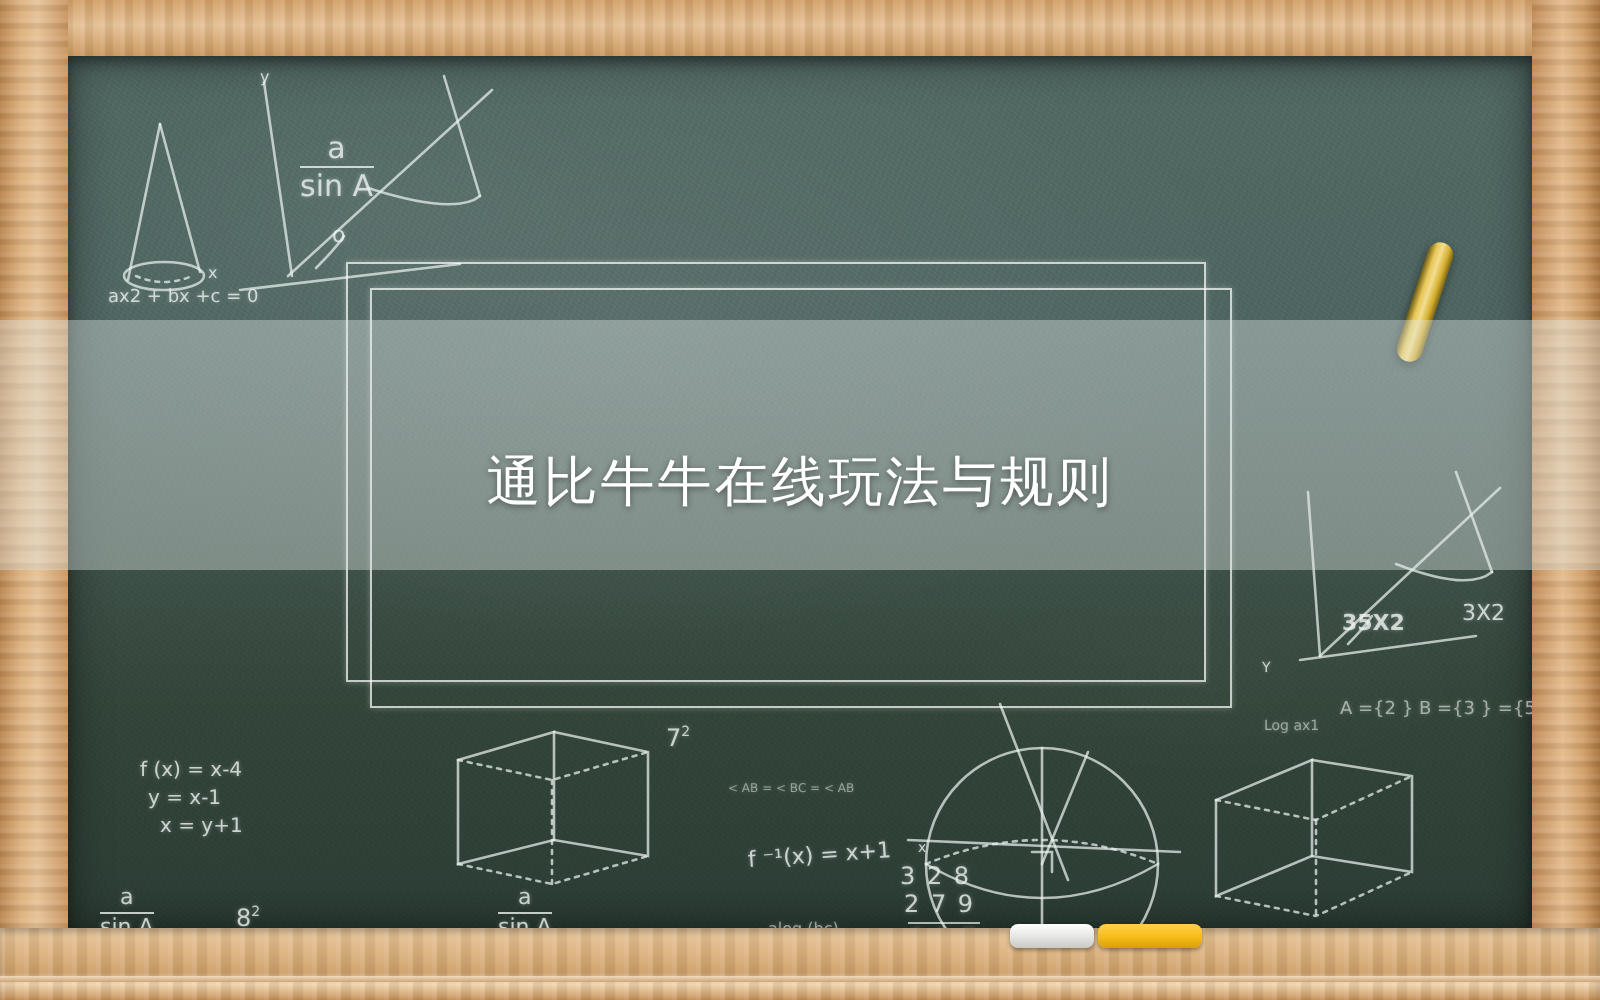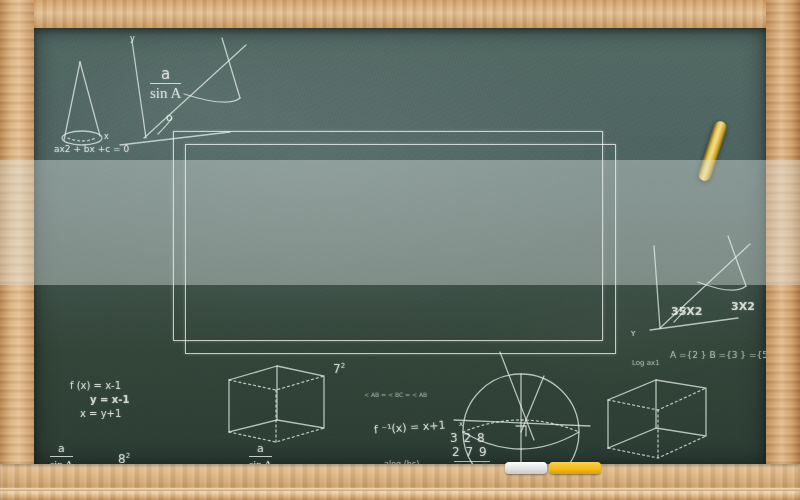--- a/index.html
+++ b/index.html
@@ -105,21 +105,21 @@
 
   
   .ct{
     position:absolute;color:rgba(236,242,240,.80);
     font-family:"DejaVu Sans","Liberation Sans",sans-serif;
     text-shadow:0 0 2px rgba(255,255,255,.35);
     white-space:nowrap;line-height:1.15;
   }
   .frac{display:inline-block;text-align:center;vertical-align:middle;}
   .frac .num{display:block;}
-  .frac .den{display:block;border-top:1px solid rgba(236,242,240,.8);padding-top:1px;font-family:Liberation Serif, serif;}
+  .frac .den{display:block;border-top:1px solid rgba(236,242,240,.8);padding-top:1px;}
 
   
   .chalk-stick{position:absolute;border-radius:4px;}
   .chalk-white{
     left:505px;top:462px;width:42px;height:12px;
     background:linear-gradient(180deg,#ffffff,#e4e4e2 55%,#c9c9c6);
     box-shadow:0 1px 2px rgba(0,0,0,.4);
   }
   .chalk-yellow{
     left:549px;top:462px;width:52px;height:12px;
@@ -197,27 +197,27 @@
         <span class="num">a</span>
         <span class="den">sin A</span>
       </span>
     </div>
     <div class="ct" style="left:96px;top:6px;font-size:8px;">y</div>
     <div class="ct" style="left:70px;top:104px;font-size:8px;">x</div>
     <div class="ct" style="left:132px;top:84px;font-size:11px;">o</div>
     <div class="ct" style="left:20px;top:116px;font-size:9px;">ax2 + bx +c = 0</div>
 
     <div class="ct" style="left:637px;top:278px;font-size:11px;font-weight:600;">35X2</div>
-    <div class="ct" style="left:697px;top:273px;font-size:11px;font-weight:700;">3X2</div>
+    <div class="ct" style="left:697px;top:273px;font-size:11px;font-weight:400;">3X2</div>
     <div class="ct" style="left:597px;top:302px;font-size:7px;">Y</div>
     <div class="ct" style="left:562px;top:331px;font-size:7px;opacity:.7;padding-left:36px;">Log ax1</div>
     <div class="ct" style="left:636px;top:322px;font-size:9px;opacity:.75;">A ={2 } B ={3 } ={5 }</div>
 
-    <div class="ct" style="left:36px;top:352px;font-size:10px;">f (x) = x-1</div>
-    <div class="ct" style="left:56px;top:366px;font-size:10px;font-weight:bold;">y = x-1</div>
+    <div class="ct" style="left:36px;top:352px;font-size:10px;">f (x) = x-4</div>
+    <div class="ct" style="left:40px;top:366px;font-size:10px;">y = x-1</div>
     <div class="ct" style="left:46px;top:380px;font-size:10px;">x = y+1</div>
     <div class="ct" style="left:299px;top:334px;font-size:12px;">
       <span>7</span><sup style="font-size:7px;">2</sup>
     </div>
     <div class="ct" style="left:330px;top:364px;font-size:6px;opacity:.65;">&lt; AB = &lt; BC = &lt; AB</div>
     <div class="ct" style="left:16px;top:415px;font-size:11px;">
       <span class="frac">
         <span class="num">a</span>
         <span class="den">sin A</span>
       </span>
@@ -239,20 +239,21 @@
     <div class="ct" style="left:418px;top:418px;font-size:12px;letter-spacing:1px;text-align:right;">2 7 9</div>
     <div class="ct" style="left:420px;top:433px;font-size:12px;letter-spacing:1px;border-top:1px solid rgba(236,242,240,.7);padding-top:1px;">6 3 7</div>
 
     <div class="rect rect-outer"></div>
     <div class="rect rect-inner"></div>
 
     <div class="chalk-diag"></div>
   </div>
 
   <div class="band"></div>
+  <h1 class="title">通比牛牛在线玩法与规则</h1>
 
   <div class="ledge">
     <div class="ledge-lip"></div>
   </div>
   <div class="chalk-stick chalk-white"></div>
   <div class="chalk-stick chalk-yellow"></div>
 
 </div>
 
 </body></html>

